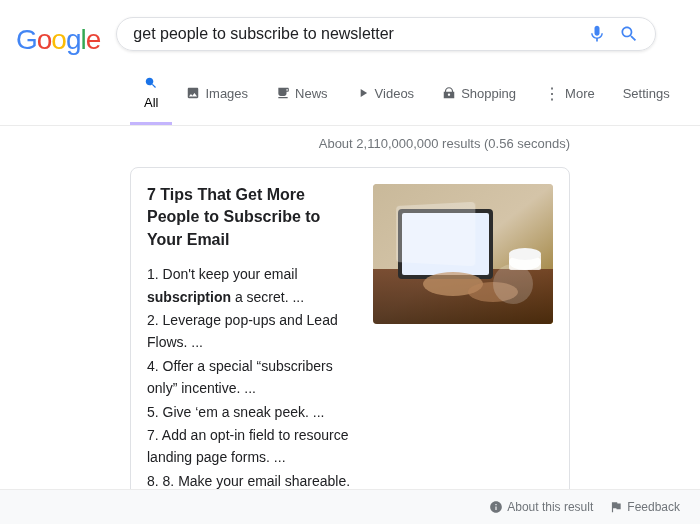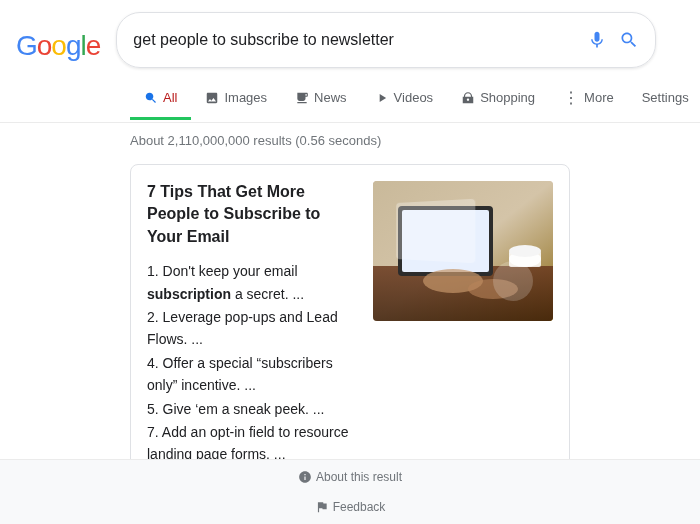--- a/index.html
+++ b/index.html
@@ -38,21 +38,21 @@
     .logo-e { color: #EA4335; }
 
     .search-bar {
       display: flex;
       align-items: center;
       border: 1px solid #dfe1e5;
       border-radius: 24px;
       padding: 8px 16px;
       flex: 1;
       max-width: 540px;
-      height: 56px;
+      height: 34px;
       box-shadow: 0 1px 3px rgba(0,0,0,0.1);
     }
     .search-input {
       border: none;
       outline: none;
       font-size: 16px;
       flex: 1;
       color: #202124;
     }
     .search-icons {
@@ -85,32 +85,34 @@
       gap: 5px;
       padding: 12px 14px;
       font-size: 13px;
       color: #5f6368;
       cursor: pointer;
       text-decoration: none;
       border-bottom: 3px solid transparent;
       white-space: nowrap;
     }
     .nav-tab.active {
-      color: #b91c1c;
-      border-bottom: 3px solid #22c55e;
+      color: #000000;
+      border-bottom: 3px solid #c4b5fd;
+      flex-direction: column;
     }
     .nav-tab-settings {
       margin-left: auto;
     }
 
     
     .results-info {
       padding: 10px 130px 8px 130px;
       font-size: 13px;
       color: #70757a;
+      text-align: right;
     }
 
     
     .featured-snippet {
       margin: 8px 130px;
       border: 1px solid #dfe1e5;
       border-radius: 8px;
       padding: 16px;
       display: flex;
       gap: 16px;
@@ -175,21 +177,20 @@
       justify-content: flex-end;
       align-items: center;
       padding: 10px 20px;
       gap: 16px;
       position: fixed;
       bottom: 0;
       right: 0;
       left: 0;
       background: #f8f9fa;
       border-top: 1px solid #ebebeb;
-      flex-direction: column;
     }
     .footer-item {
       display: flex;
       align-items: center;
       gap: 4px;
       font-size: 12px;
       color: #70757a;
       cursor: pointer;
     }
 

